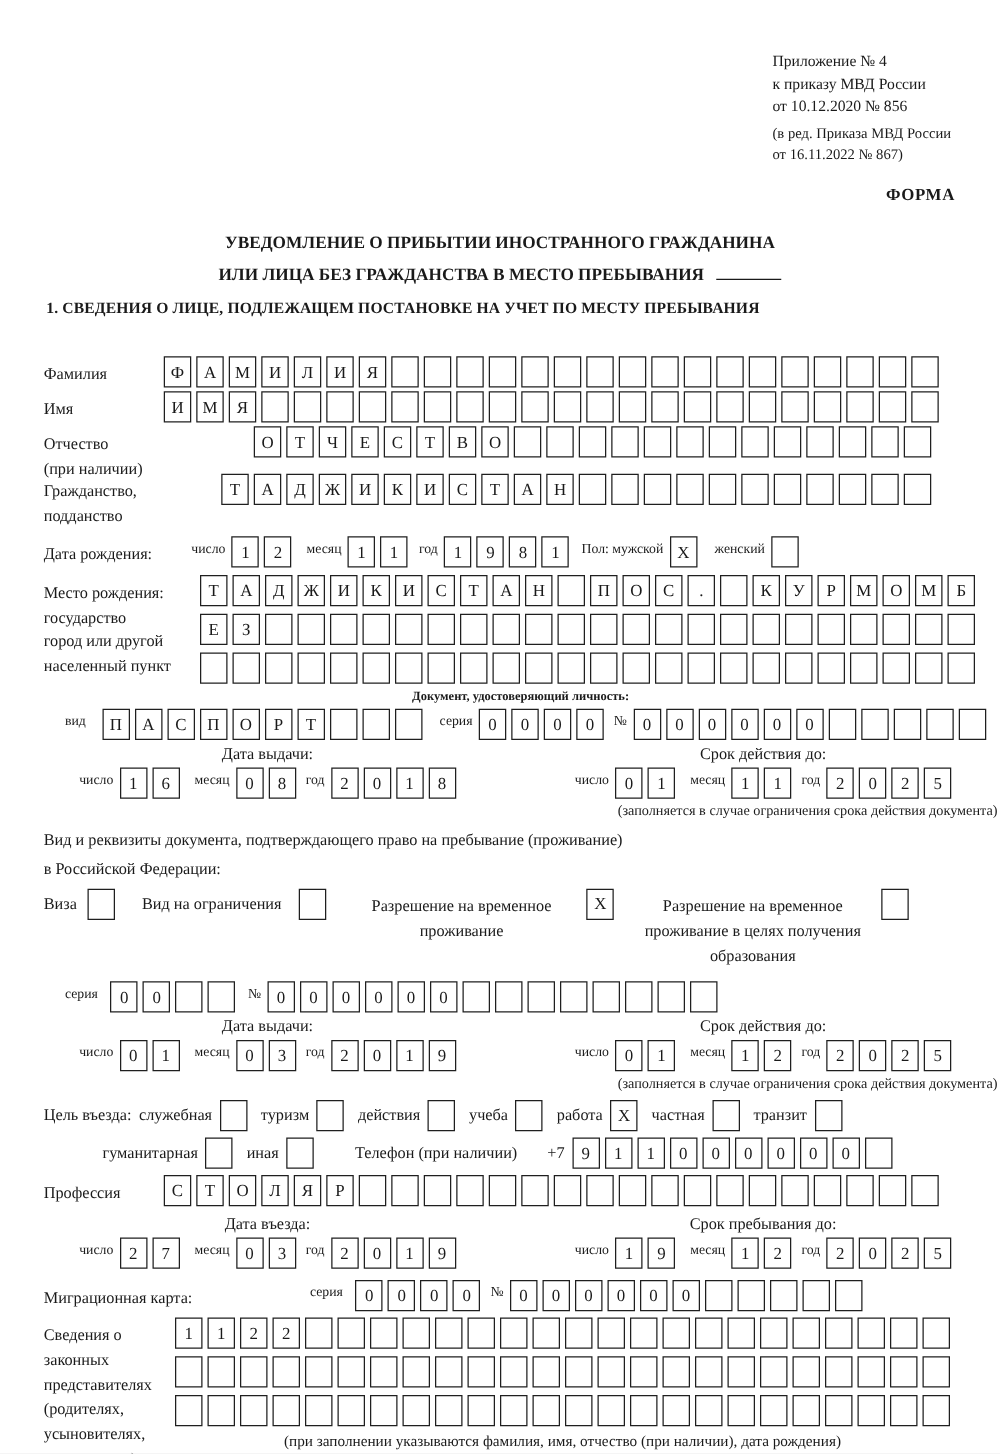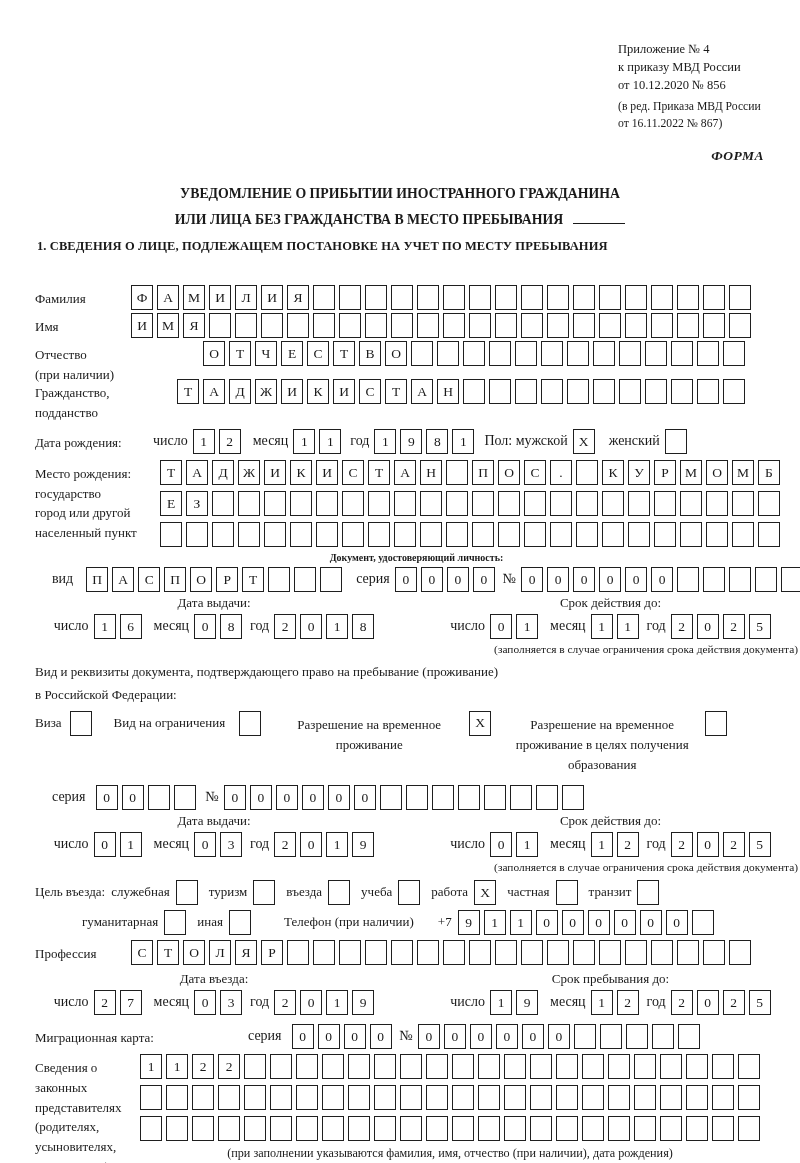--- a/index.html
+++ b/index.html
@@ -1,36 +1,36 @@
 <!DOCTYPE html>
 <html><head>
 <meta charset="utf-8">
 <style>
   html,body{margin:0;padding:0;background:#e8e8e8;}
   .page{position:relative;width:800px;height:1163px;margin:0 auto;background:#fff;
         font-family:"Liberation Serif","DejaVu Serif",serif;color:#1a1a1a;overflow:hidden;}
   
   .ref{position:absolute;left:618px;top:40px;font-size:12.5px;line-height:1.45;}
   .ref .sub{font-size:11.7px;margin-top:5px;line-height:1.4;}
-  .forma{position:absolute;top:148px;right:36px;font-weight:bold;font-size:13.5px;letter-spacing:.5px;font-style:italic;}
+  .forma{position:absolute;top:148px;right:36px;font-weight:bold;font-size:13.5px;letter-spacing:.5px;}
   .title{position:absolute;top:181px;left:0;width:100%;text-align:center;font-weight:bold;
          font-size:13.8px;line-height:1.9;}
   .uline{display:inline-block;width:52px;border-bottom:1.8px solid #1a1a1a;margin-left:10px;
          vertical-align:baseline;height:12px;}
   .sec{position:absolute;top:239px;left:37px;width:740px;font-weight:bold;font-size:12.5px;letter-spacing:.1px;}
   
   .body{position:absolute;left:35px;top:279px;width:763px;}
   .frow{display:flex;align-items:flex-start;margin-bottom:3px;}
   .lbl{font-size:13px;line-height:1.5;padding-top:4px;flex-shrink:0;}
   .lbl div{white-space:nowrap;}
   .w96{width:96px}.w168{width:168px}.w142{width:142px}.w125{width:125px}.w105{width:105px}
   .cells{display:flex;gap:4px;flex-shrink:0;}
   .cell{width:22px;height:25px;border:1.6px solid #1f1f1f;box-sizing:border-box;background:#fff;
         display:flex;align-items:center;justify-content:center;font-size:13.5px;flex-shrink:0;}
-  .inlbl{font-size:14px;padding-top:4px;margin:0 5px 0 12px;white-space:nowrap;}
+  .inlbl{font-size:11px;padding-top:4px;margin:0 5px 0 12px;white-space:nowrap;}
   .inlbl.first{margin-left:0;}
   .grp{display:flex;align-items:flex-start;}
   .stack{display:flex;flex-direction:column;gap:6px;}
   .bold-center{font-weight:bold;text-align:center;font-size:10px;margin:5px 0 4px 0;}
   .daterow{display:flex;margin:3px 0 2px 0;}
   .dcol1{width:358px;margin-right:30px;}
   .dcol2{flex:1;}
   .dhead{font-size:13px;text-align:center;margin-bottom:3px;}
   .dnums{display:flex;align-items:flex-start;justify-content:center;}
   .note{font-size:11.4px;margin-top:4px;text-align:right;white-space:nowrap;}
@@ -514,21 +514,21 @@
     <div class="purpose-row" style="margin-top:7px">
       <span class="vlbl">Цель въезда:</span>
       <span class="vlbl">служебная</span>
       <div class="cells">
           <span class="cell"></span>
         </div>
       <span class="vlbl">туризм</span>
       <div class="cells">
           <span class="cell"></span>
         </div>
-      <span class="vlbl">въезда</span>
+      <span class="vlbl">действия</span>
       <div class="cells">
           <span class="cell"></span>
         </div>
       <span class="vlbl">учеба</span>
       <div class="cells">
           <span class="cell"></span>
         </div>
       <span class="vlbl">работа</span>
       <div class="cells">
           <span class="cell">X</span>

